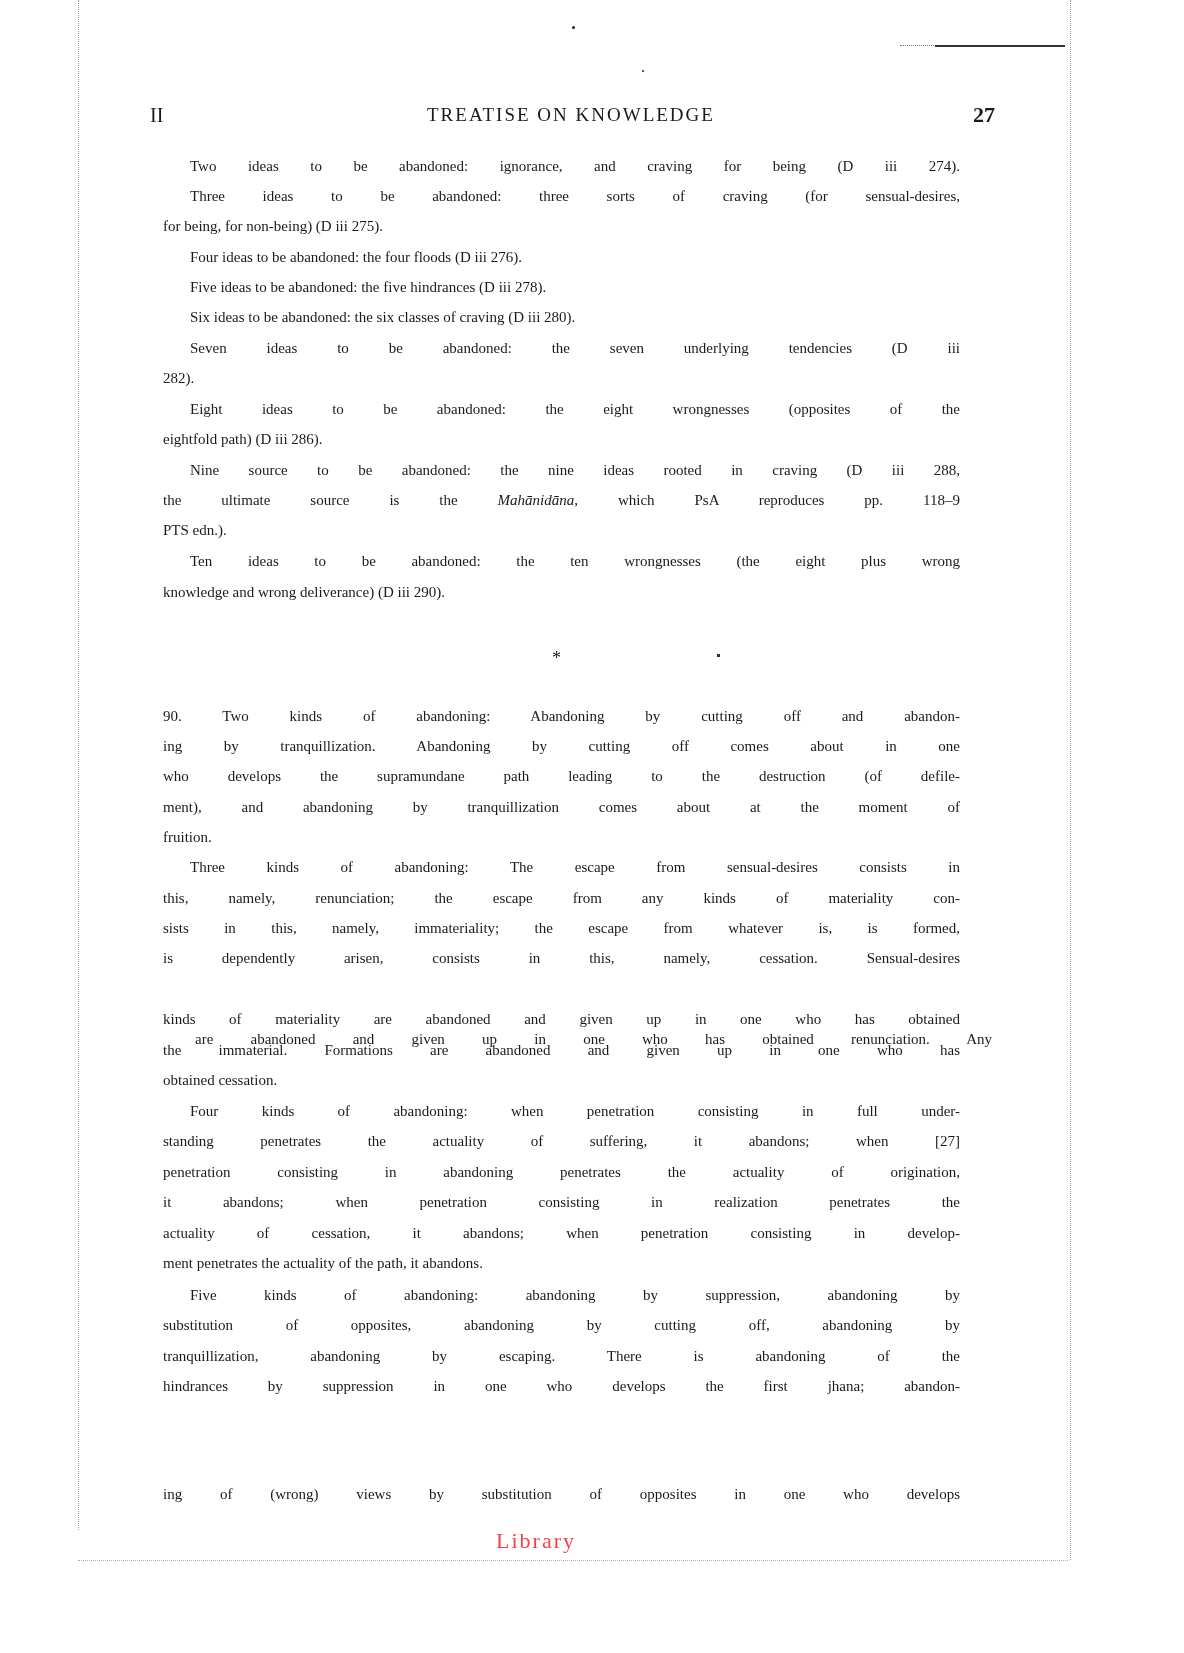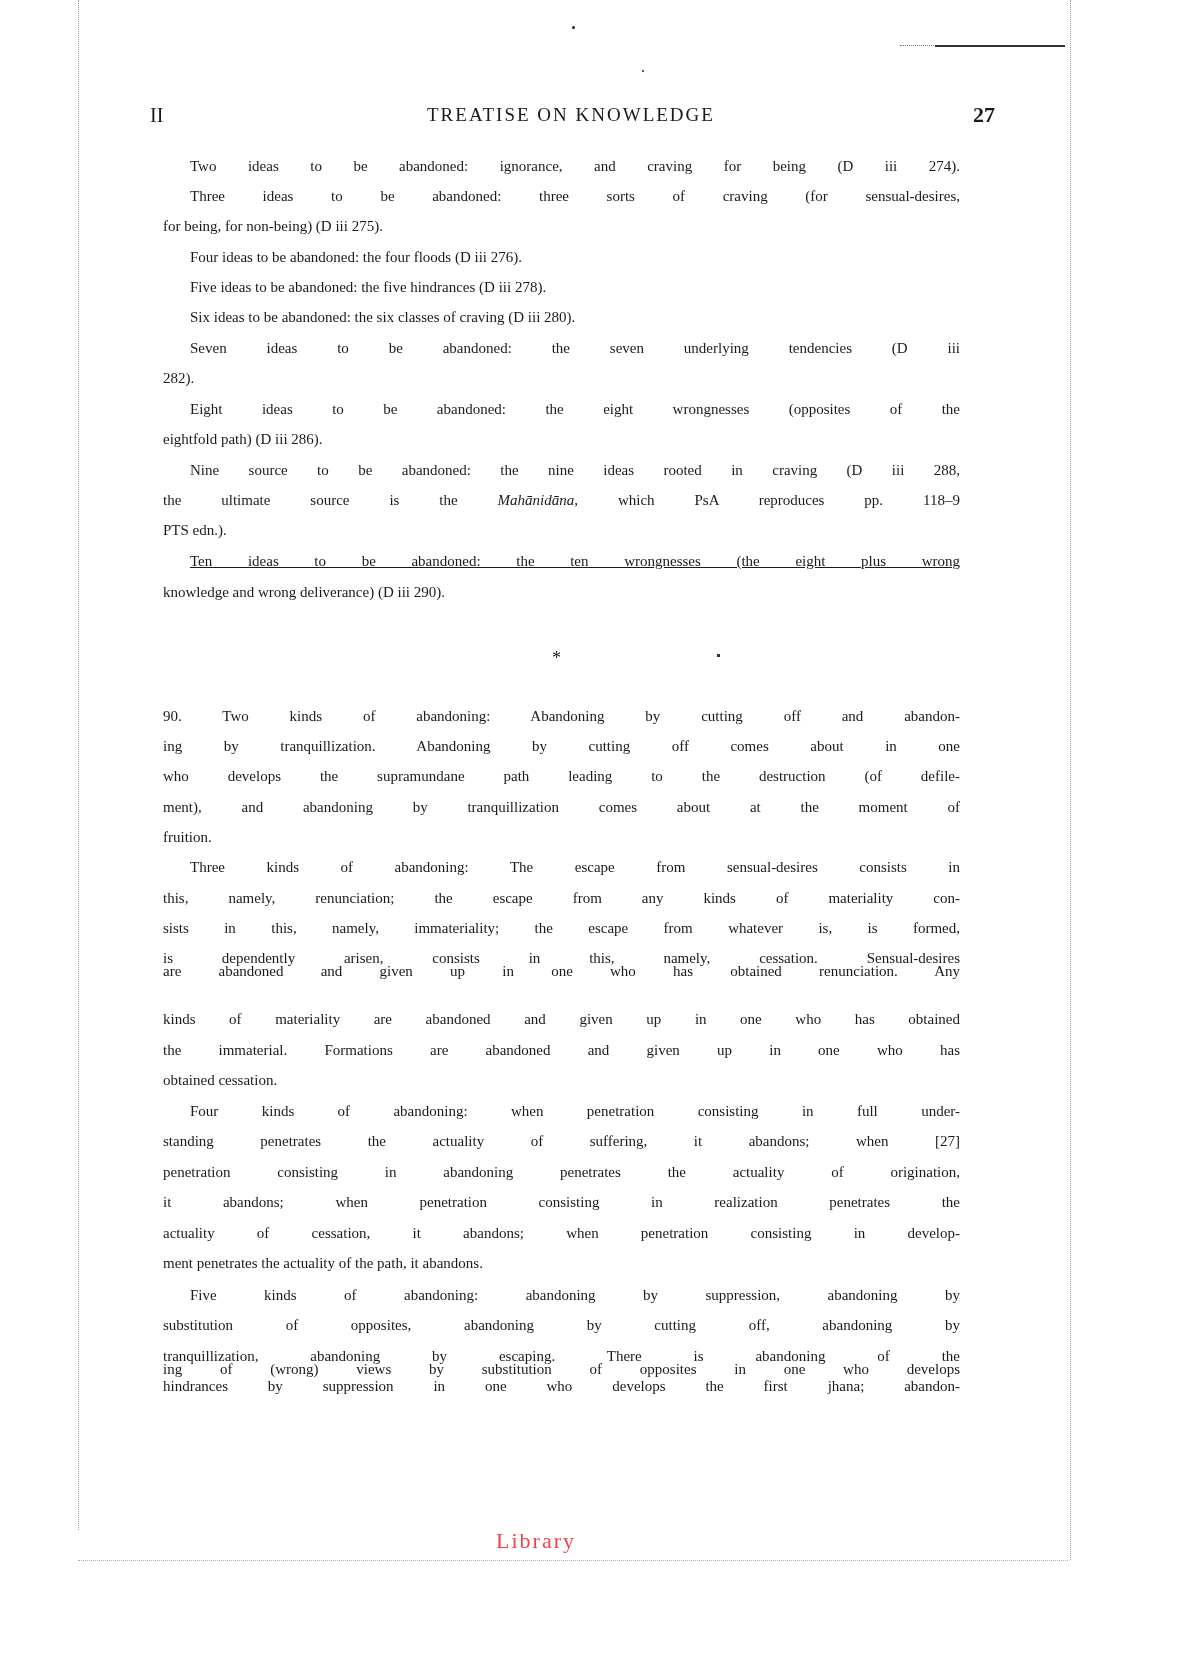--- a/index.html
+++ b/index.html
@@ -89,47 +89,47 @@
   <div class="line indent last" style="top:243px;">Four ideas to be abandoned: the four floods (D iii 276).</div>
   <div class="line indent last" style="top:273px;">Five ideas to be abandoned: the five hindrances (D iii 278).</div>
   <div class="line indent last" style="top:303px;">Six ideas to be abandoned: the six classes of craving (D iii 280).</div>
   <div class="line indent" style="top:334px;">Seven ideas to be abandoned: the seven underlying tendencies (D iii</div>
   <div class="line last" style="top:364px;">282).</div>
   <div class="line indent" style="top:395px;">Eight ideas to be abandoned: the eight wrongnesses (opposites of the</div>
   <div class="line last" style="top:425px;">eightfold path) (D iii 286).</div>
   <div class="line indent" style="top:456px;">Nine source to be abandoned: the nine ideas rooted in craving (D iii 288,</div>
   <div class="line" style="top:486px;"><span>the ultimate source is the </span><em>Mahānidāna</em><span>, which PsA reproduces pp. 118–9</span></div>
   <div class="line last" style="top:516px;">PTS edn.).</div>
-  <div class="line indent" style="top:547px;text-decoration:underline;">Ten ideas to be abandoned: the ten wrongnesses (the eight plus wrong</div>
+  <div class="line indent" style="top:547px;">Ten ideas to be abandoned: the ten wrongnesses (the eight plus wrong</div>
   <div class="line last" style="top:578px;">knowledge and wrong deliverance) (D iii 290).</div>
 </div>
 
 <div class="separator">*</div>
 <div class="separator2"></div>
 
 <div>
   <div class="line" style="top:702px;">90.  Two kinds of abandoning: Abandoning by cutting off and abandon-</div>
   <div class="line" style="top:732px;">ing by tranquillization. Abandoning by cutting off comes about in one</div>
   <div class="line" style="top:762px;">who develops the supramundane path leading to the destruction (of defile-</div>
   <div class="line" style="top:793px;">ment), and abandoning by tranquillization comes about at the moment of</div>
   <div class="line last" style="top:823px;">fruition.</div>
   <div class="line indent" style="top:853px;">Three kinds of abandoning: The escape from sensual-desires consists in</div>
   <div class="line" style="top:884px;">this, namely, renunciation; the escape from any kinds of materiality con-</div>
   <div class="line" style="top:914px;">sists in this, namely, immateriality; the escape from whatever is, is formed,</div>
   <div class="line" style="top:944px;">is dependently arisen, consists in this, namely, cessation. Sensual-desires</div>
-  <div class="line" style="top:957px;">are abandoned and given up in one who has obtained renunciation. Any</div>
+  <div class="line" style="top:1025px;margin-left:32px;">are abandoned and given up in one who has obtained renunciation. Any</div>
   <div class="line" style="top:1005px;">kinds of materiality are abandoned and given up in one who has obtained</div>
   <div class="line" style="top:1036px;">the immaterial. Formations are abandoned and given up in one who has</div>
   <div class="line last" style="top:1066px;">obtained cessation.</div>
   <div class="line indent" style="top:1097px;">Four kinds of abandoning: when penetration consisting in full under-</div>
   <div class="line" style="top:1127px;">standing penetrates the actuality of suffering, it abandons; when [27]</div>
   <div class="line" style="top:1158px;">penetration consisting in abandoning penetrates the actuality of origination,</div>
   <div class="line" style="top:1188px;">it abandons; when penetration consisting in realization penetrates the</div>
   <div class="line" style="top:1219px;">actuality of cessation, it abandons; when penetration consisting in develop-</div>
   <div class="line last" style="top:1249px;">ment penetrates the actuality of the path, it abandons.</div>
   <div class="line indent" style="top:1281px;">Five kinds of abandoning: abandoning by suppression, abandoning by</div>
   <div class="line" style="top:1311px;">substitution of opposites, abandoning by cutting off, abandoning by</div>
   <div class="line" style="top:1342px;">tranquillization, abandoning by escaping. There is abandoning of the</div>
   <div class="line" style="top:1372px;">hindrances by suppression in one who develops the first jhana; abandon-</div>
-  <div class="line" style="top:1355px;">ing of (wrong) views by substitution of opposites in one who develops</div>
+  <div class="line" style="top:1480px;">ing of (wrong) views by substitution of opposites in one who develops</div>
 </div>
 
 <div class="footer-stamp">Library</div>
 
 </body></html>

